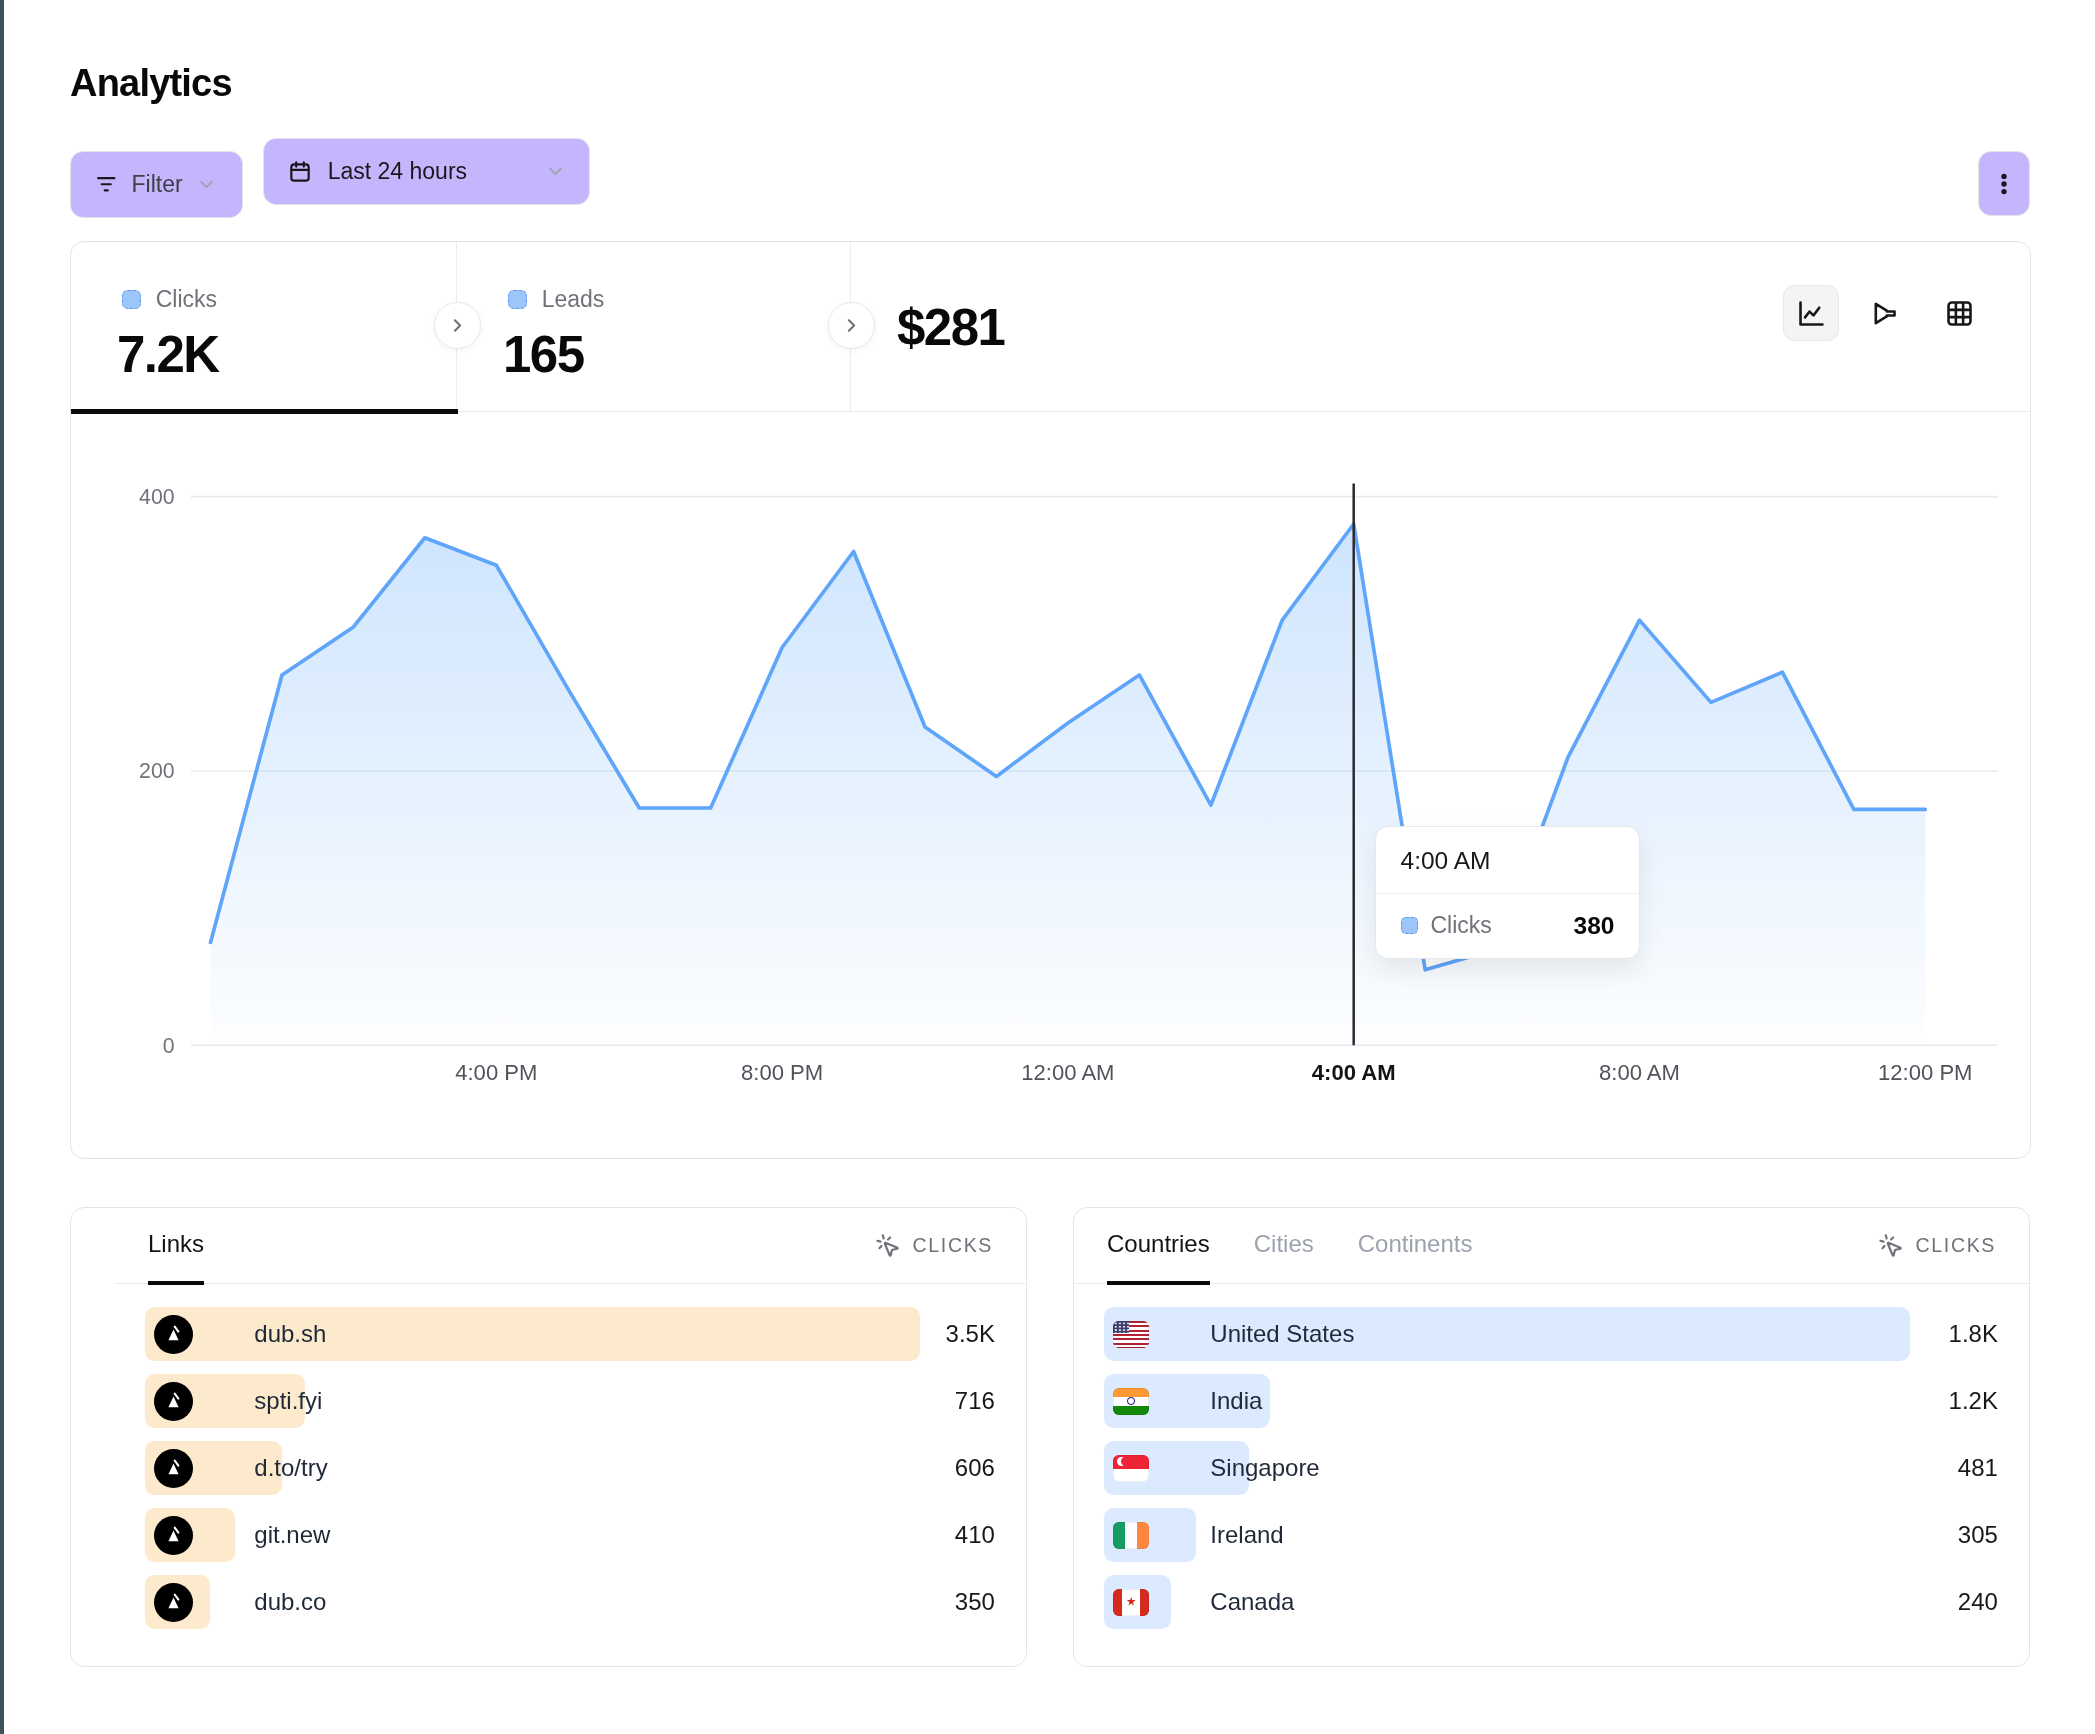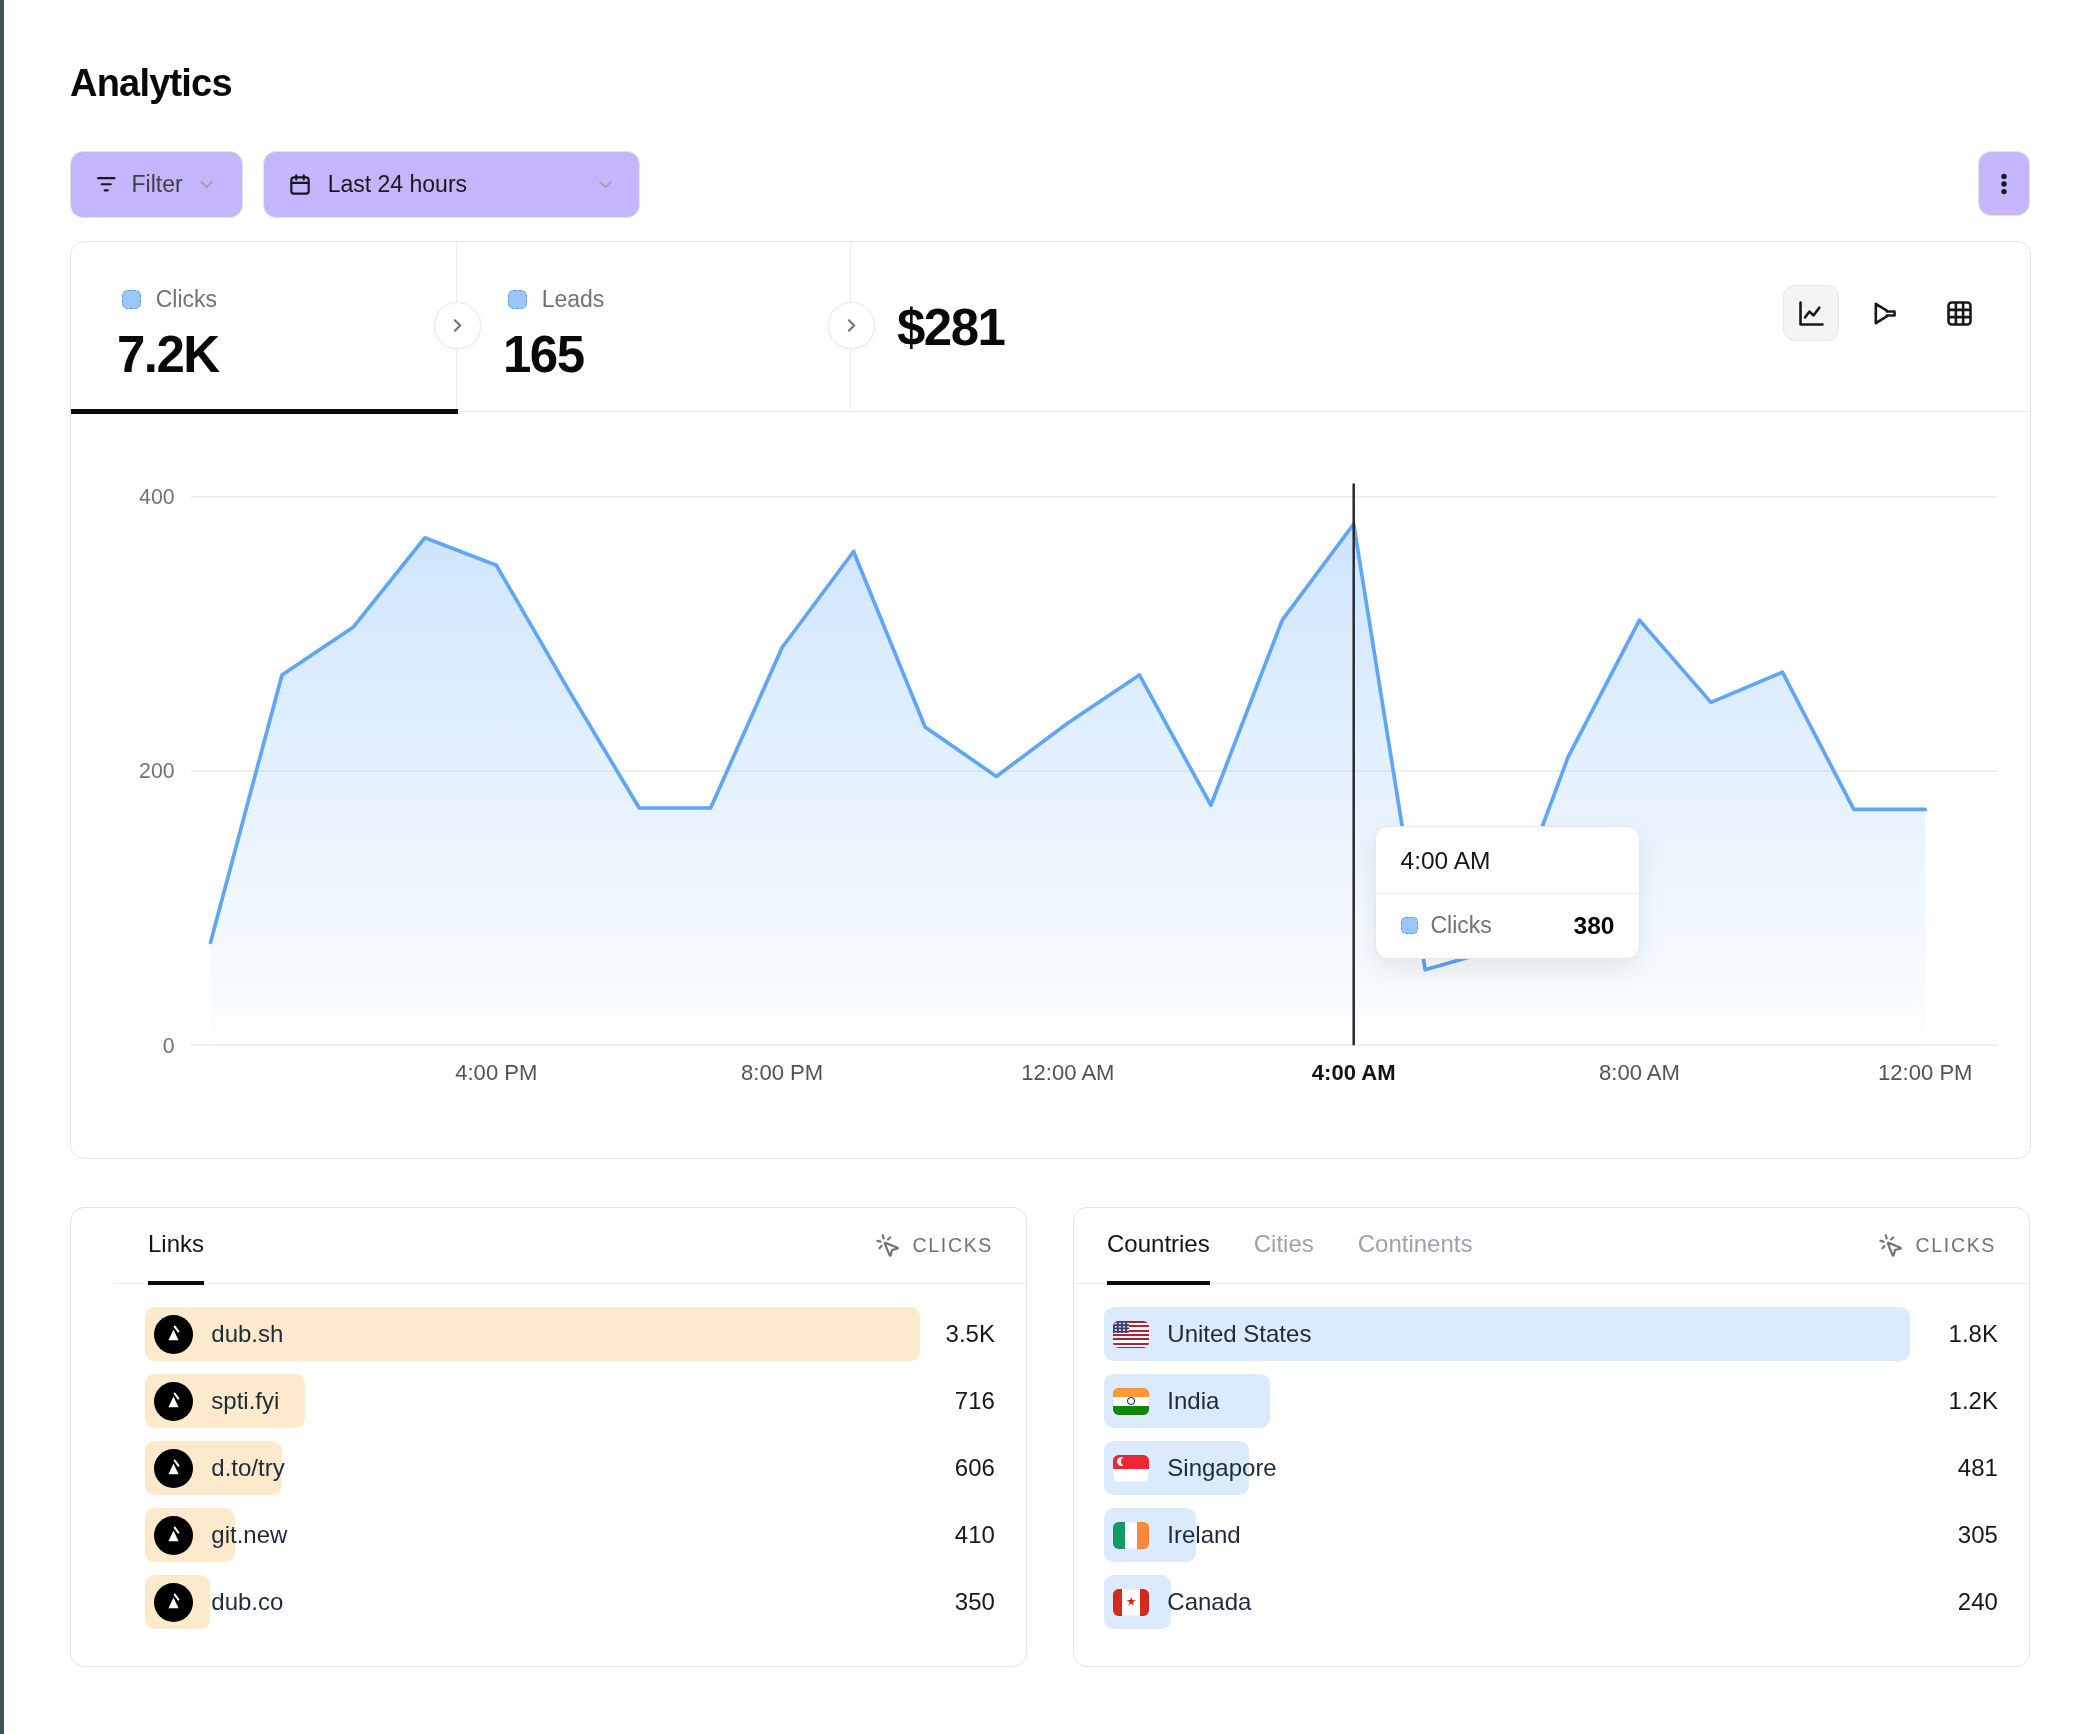--- a/index.html
+++ b/index.html
@@ -3,21 +3,21 @@
 <meta charset="utf-8">
 <style>
   html,body{margin:0;padding:0;background:#fff;font-family:"Liberation Sans",sans-serif;color:#111;}
   .app{position:relative;width:2096px;height:1735px;background:#fff;overflow:hidden;}
   .edge-strip{position:absolute;left:0;top:0;width:4.1px;height:1735px;background:#3E525A;}
   .page-title{position:absolute;left:70px;top:62px;font-size:38px;font-weight:700;letter-spacing:-0.8px;color:#09090b;}
 
   
   .btn{position:absolute;display:flex;align-items:center;background:#c4b5fd;border:1.6px solid #e4e4e7;border-radius:13px;height:67px;box-sizing:border-box;cursor:pointer;}
   #filter-btn{left:70px;top:151px;width:173px;padding:0 23px;gap:13px;}
-  #date-btn{left:263px;top:151px;width:377px;padding:0 23px;gap:14.7px;}
+  #date-btn{left:263px;top:138px;width:327px;padding:0 23px;gap:14.7px;}
   #menu-btn{left:1978px;top:151px;width:52px;height:65px;justify-content:center;}
   .btn-label{font-size:23px;color:#3f3f46;}
   #date-btn .btn-label{color:#18181b;}
   .chev-auto{margin-left:auto;display:flex;}
 
   
   .card{position:absolute;background:#fff;border:1.6px solid #e4e4e7;border-radius:14px;box-sizing:border-box;}
   #main-card{left:70px;top:241px;width:1961px;height:918px;}
 
   .tabrow{position:relative;display:flex;height:169px;border-bottom:1.6px solid #ececee;}
@@ -59,21 +59,21 @@
   .panel-tabs{display:flex;gap:44px;height:100%;align-items:stretch;}
   .ptab{font-size:24px;color:#9ca3af;display:flex;align-items:center;border-bottom:4.9px solid transparent;box-sizing:border-box;margin-bottom:-1.6px;cursor:pointer;}
   .ptab.active{color:#131316;font-weight:500;border-bottom-color:#0a0a0a;}
   .metric{margin-left:auto;display:flex;align-items:center;gap:11.5px;color:#71717a;font-size:19.6px;letter-spacing:1.6px;font-weight:500;cursor:pointer;}
   .rows{padding:23px 29.5px 0;}
   .row{position:relative;height:54px;margin-bottom:13px;display:flex;align-items:center;cursor:pointer;}
   .rowbar{position:absolute;left:0;top:0;bottom:0;border-radius:9.8px;}
   .links-bar{background:#fdeacd;}
   .countries-bar{background:#dbeafe;}
   .rowc{position:relative;display:flex;align-items:center;gap:18px;padding-left:9.8px;width:100%;z-index:1;}
-  .rowlabel{font-size:24px;color:#1f2937;}
+  .rowlabel{font-size:24px;color:#1f2937;margin-left:43px;}
   .rowval{margin-left:auto;font-size:24px;color:#18181b;padding-right:1.6px;}
   .avatar{width:39px;height:39px;border-radius:50%;background:#000;display:flex;align-items:center;justify-content:center;flex:none;}
 
   
   .flag{width:36px;height:27px;border-radius:5.7px;overflow:hidden;position:relative;flex:none;box-shadow:inset 0 0 0 0.8px rgba(0,0,0,.08);}
   .flag-us{background:repeating-linear-gradient(#B22234 0 2.1px,#fff 2.1px 4.3px);}
   .flag-us::before{content:'';position:absolute;left:0;top:0;width:15.5px;height:12.3px;background:#3C3B6E;background-image:radial-gradient(#fff 0.9px,transparent 1.1px);background-size:4.1px 3.3px;background-position:0.8px 0.8px;}
   .flag-in{background:linear-gradient(#FF9933 0 33%,#fff 33% 66%,#138807 66%);}
   .flag-in::after{content:'';position:absolute;left:14px;top:9.8px;width:5.7px;height:5.7px;border:1.6px solid #000080;border-radius:50%;}
   .flag-sg{background:linear-gradient(#EE2536 0 50%,#fff 50%);}

